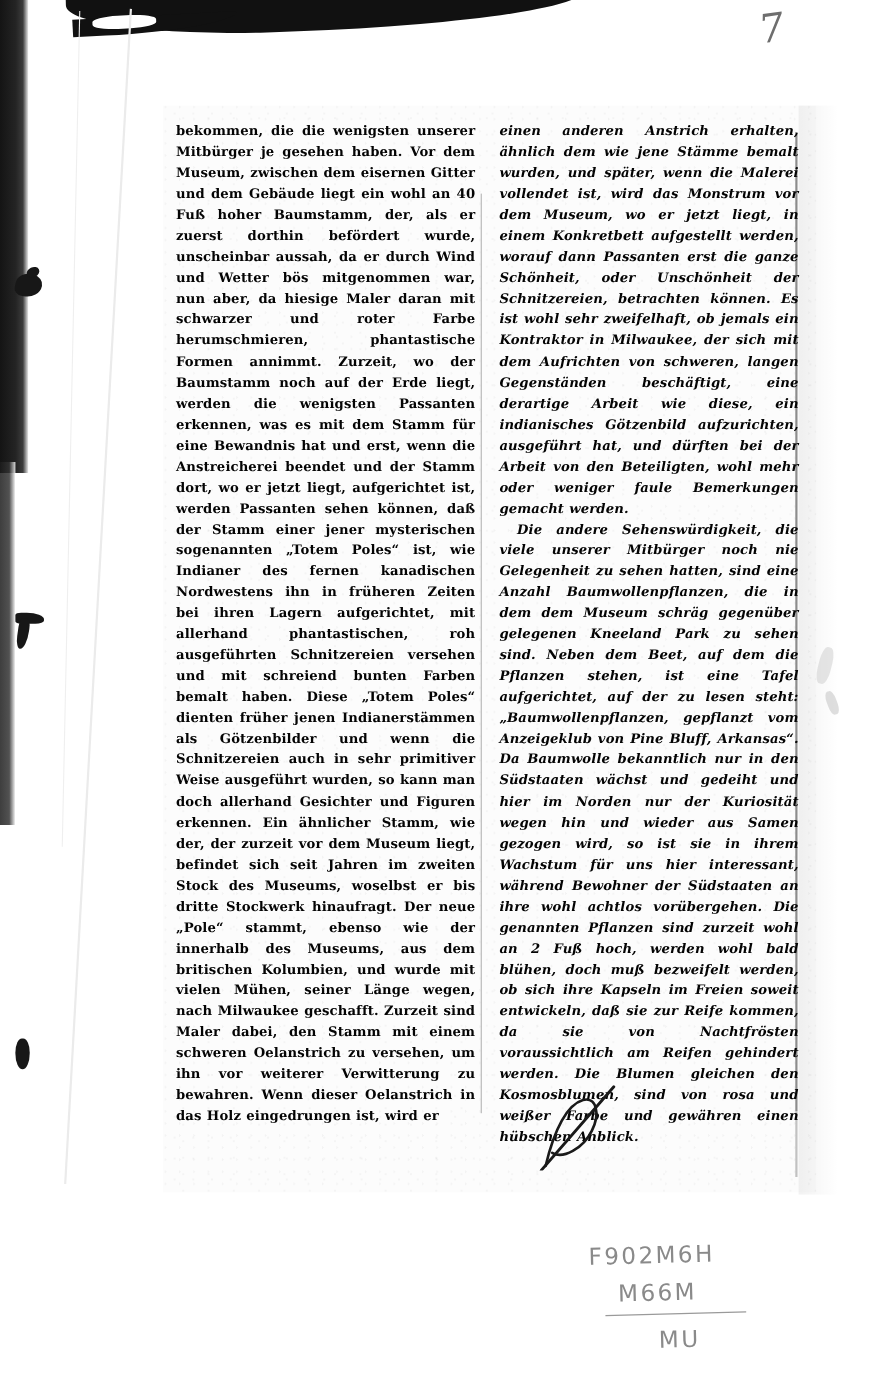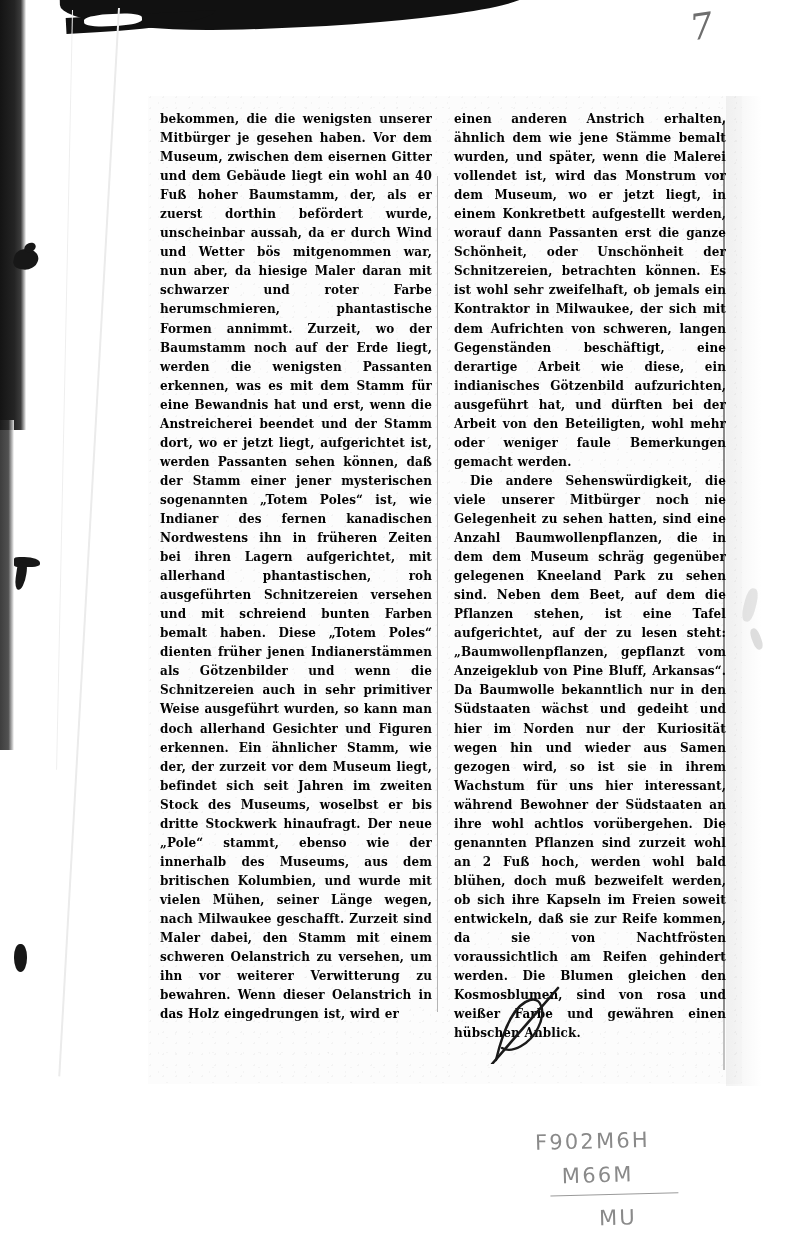--- a/index.html
+++ b/index.html
@@ -84,21 +84,21 @@
     color:#111;
     letter-spacing:.1px;
     word-spacing:.5px;
     font-weight:700;
     -webkit-font-smoothing:none;
     filter:contrast(1.12);
   }
   .col p{margin:0;}
   .col p + p{text-indent:16px;}
   .col-left{padding-right:10px;}
-  .col-right{padding-left:12px;}
+  .col-right{padding-left:12px;font-style:italic;}
 
   
   .rule-mid{
     position:absolute;left:437px;top:176px;width:1px;height:836px;
     background:#b4b4b4;
   }
   .rule-right{
     position:absolute;left:723px;top:120px;width:2px;height:890px;
     background:#6f6f6f;opacity:.8;
   }

